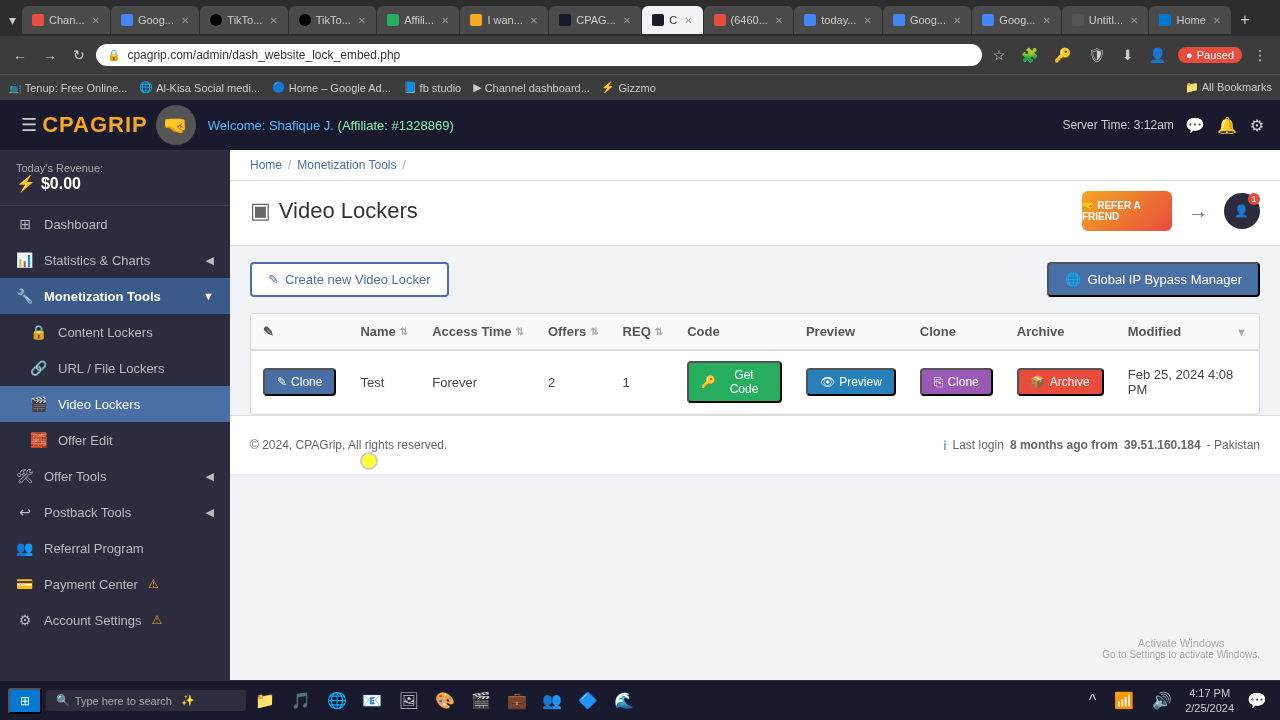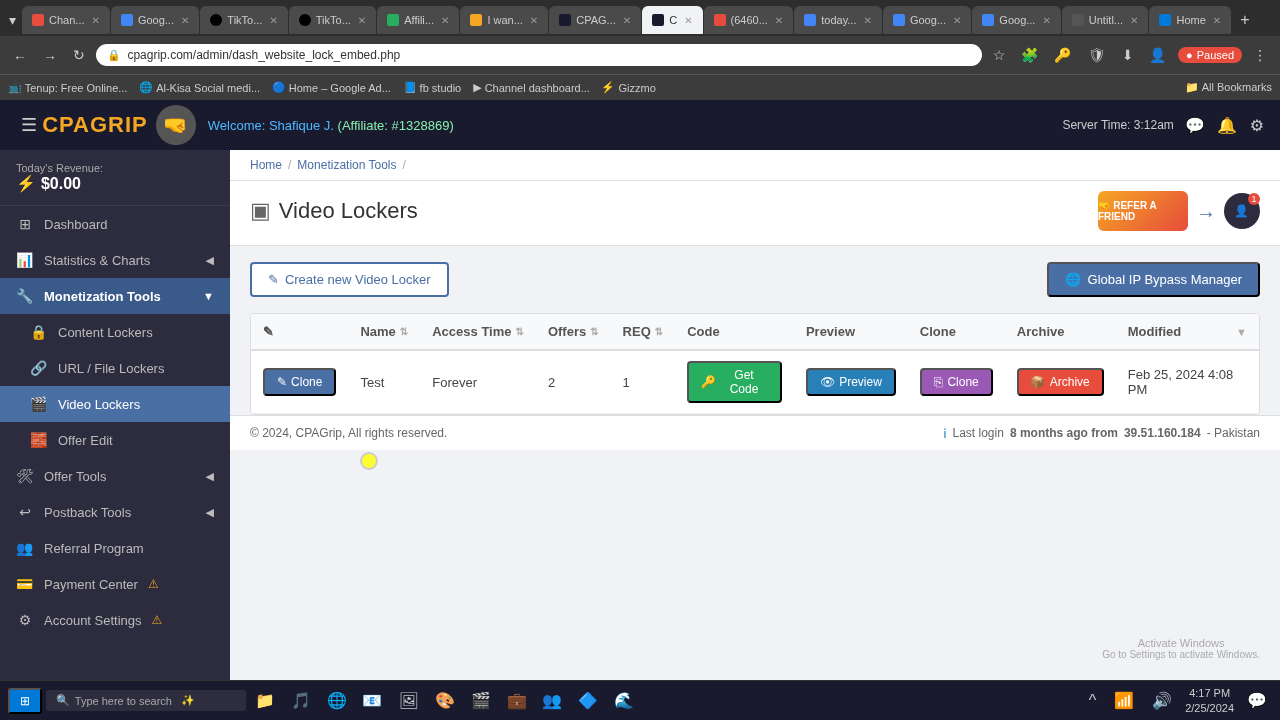--- a/index.html
+++ b/index.html
@@ -43,21 +43,21 @@
     .warning-icon { color: #f5a623; font-size: 12px; }
 
     
     .main-content { flex: 1; overflow-y: auto; background: #f0f2f5; }
     .breadcrumb-bar { background: #fff; padding: 8px 20px; border-bottom: 1px solid #ddd; display: flex; align-items: center; gap: 6px; font-size: 12px; color: #666; }
     .breadcrumb-sep { color: #aaa; }
     .breadcrumb-link { color: #4a6fa5; cursor: pointer; }
     .page-header { background: #fff; padding: 10px 20px 14px; border-bottom: 1px solid #ddd; display: flex; align-items: center; justify-content: space-between; }
     .page-title { font-size: 22px; font-weight: normal; color: #333; display: flex; align-items: center; gap: 8px; }
     .page-icon { color: #666; }
-    .refer-banner { display: flex; align-items: center; gap: 8px; }
+    .refer-banner { display: flex; align-items: center; gap: 16px; }
     .refer-img { background: linear-gradient(135deg, #f5a623, #e74c3c); width: 90px; height: 40px; border-radius: 6px; display: flex; align-items: center; justify-content: center; color: white; font-size: 10px; font-weight: bold; }
     .refer-arrow { color: #4a6fa5; font-size: 20px; }
     .notify-badge { background: #2c2c3e; color: white; width: 36px; height: 36px; border-radius: 50%; display: flex; align-items: center; justify-content: center; font-size: 12px; position: relative; cursor: pointer; }
     .notify-dot { position: absolute; top: 0; right: 0; background: #e74c3c; width: 12px; height: 12px; border-radius: 50%; font-size: 9px; display: flex; align-items: center; justify-content: center; }
 
     .action-bar { padding: 16px 20px; display: flex; justify-content: space-between; align-items: center; }
     .btn-create { background: #fff; border: 2px solid #4a6fa5; color: #4a6fa5; padding: 8px 16px; border-radius: 4px; cursor: pointer; font-size: 13px; display: flex; align-items: center; gap: 6px; font-weight: 500; }
     .btn-bypass { background: #4a6fa5; color: #fff; padding: 8px 16px; border-radius: 4px; cursor: pointer; font-size: 13px; display: flex; align-items: center; gap: 6px; }
 
     
@@ -72,21 +72,21 @@
     .col-filter { color: #aaa; font-size: 11px; margin-left: auto; }
 
     
     .btn-edit { background: #4a6fa5; color: white; padding: 5px 12px; border-radius: 4px; cursor: pointer; font-size: 12px; display: flex; align-items: center; gap: 4px; }
     .btn-getcode { background: #27ae60; color: white; padding: 5px 12px; border-radius: 4px; cursor: pointer; font-size: 12px; display: flex; align-items: center; gap: 4px; }
     .btn-preview { background: #2980b9; color: white; padding: 5px 12px; border-radius: 4px; cursor: pointer; font-size: 12px; display: flex; align-items: center; gap: 4px; }
     .btn-clone { background: #9b59b6; color: white; padding: 5px 12px; border-radius: 4px; cursor: pointer; font-size: 12px; display: flex; align-items: center; gap: 4px; }
     .btn-archive { background: #e74c3c; color: white; padding: 5px 12px; border-radius: 4px; cursor: pointer; font-size: 12px; display: flex; align-items: center; gap: 4px; }
 
     
-    .footer { background: #fff; border-top: 1px solid #ddd; padding: 8px 20px; display: flex; justify-content: space-between; align-items: center; font-size: 12px; color: #666; flex-shrink: 0; }
+    .footer { background: #fff; border-top: 1px solid #ddd; padding: 20px 20px; display: flex; justify-content: space-between; align-items: center; font-size: 12px; color: #666; flex-shrink: 0; }
     .footer-right { display: flex; align-items: center; gap: 6px; }
     .footer-info { color: #2980b9; font-size: 13px; }
     .last-login-bold { font-weight: bold; }
 
     
     .win-activate { position: fixed; bottom: 60px; right: 20px; font-size: 11px; color: #aaa; text-align: center; }
 
     
     .taskbar { background: #1a1a2e; height: 40px; display: flex; align-items: center; padding: 0 8px; gap: 4px; flex-shrink: 0; border-top: 1px solid #333; }
     .taskbar-start { background: #0078d7; color: white; padding: 4px 10px; border-radius: 3px; font-size: 12px; cursor: pointer; display: flex; align-items: center; gap: 4px; }

